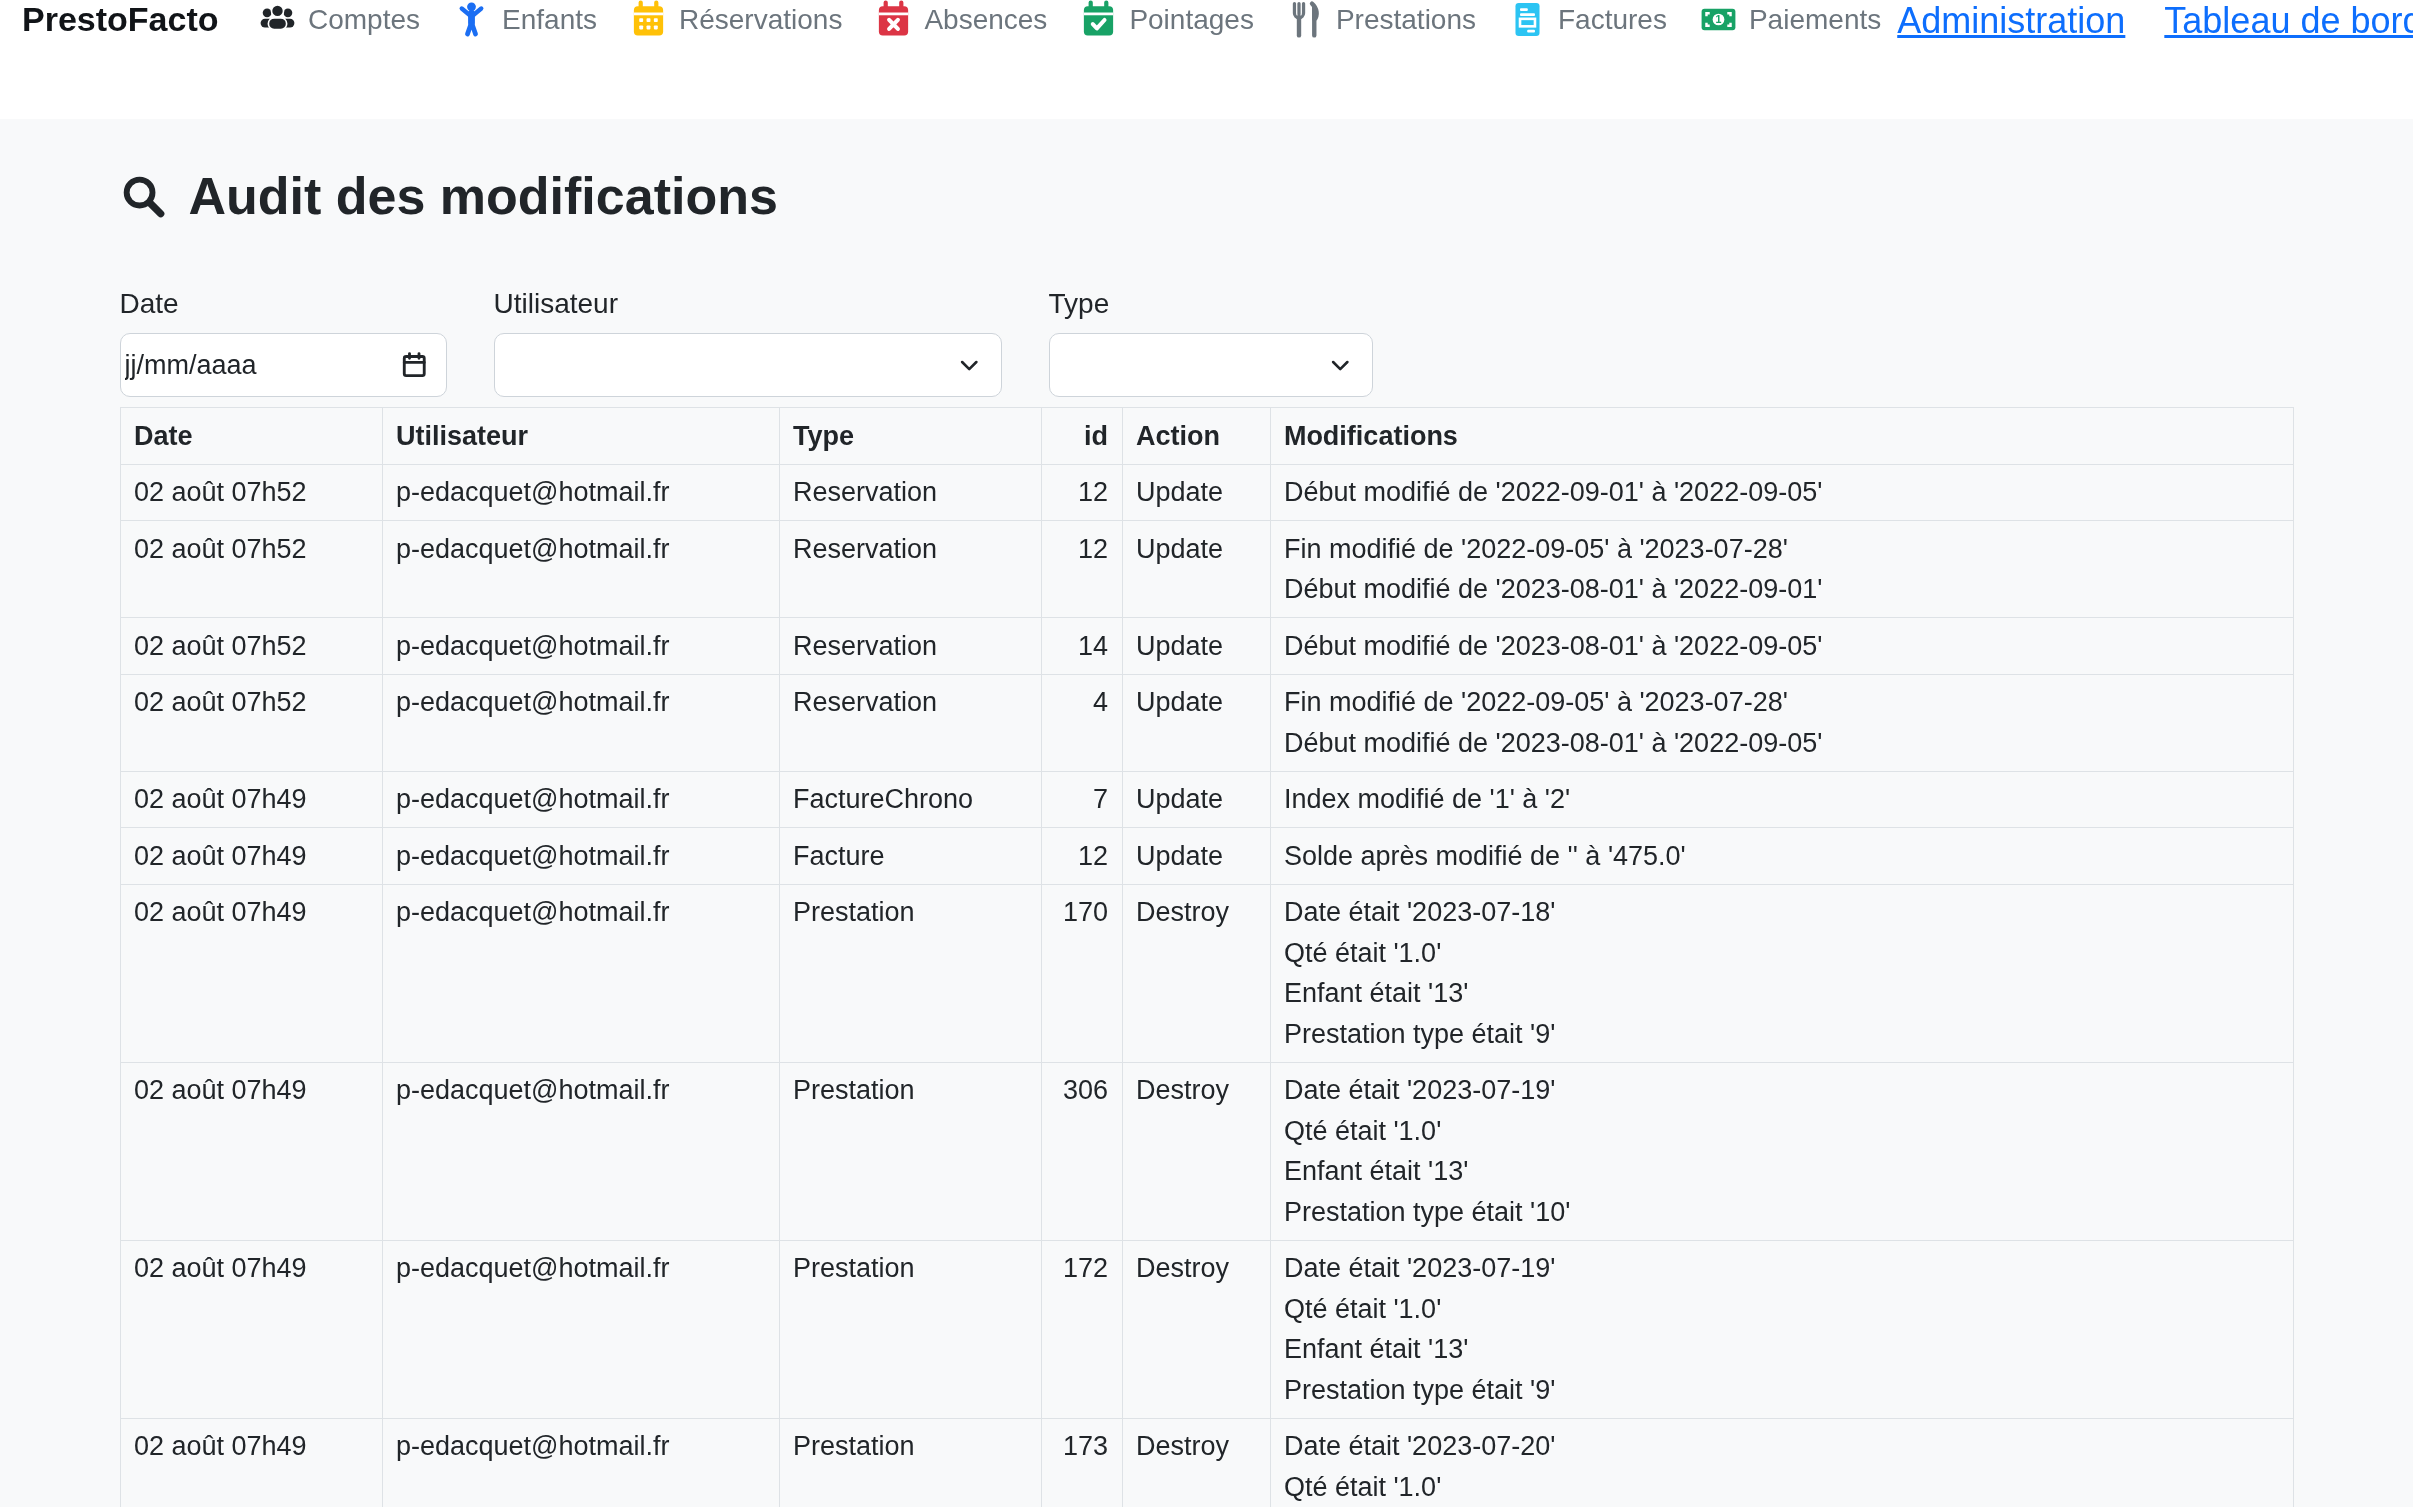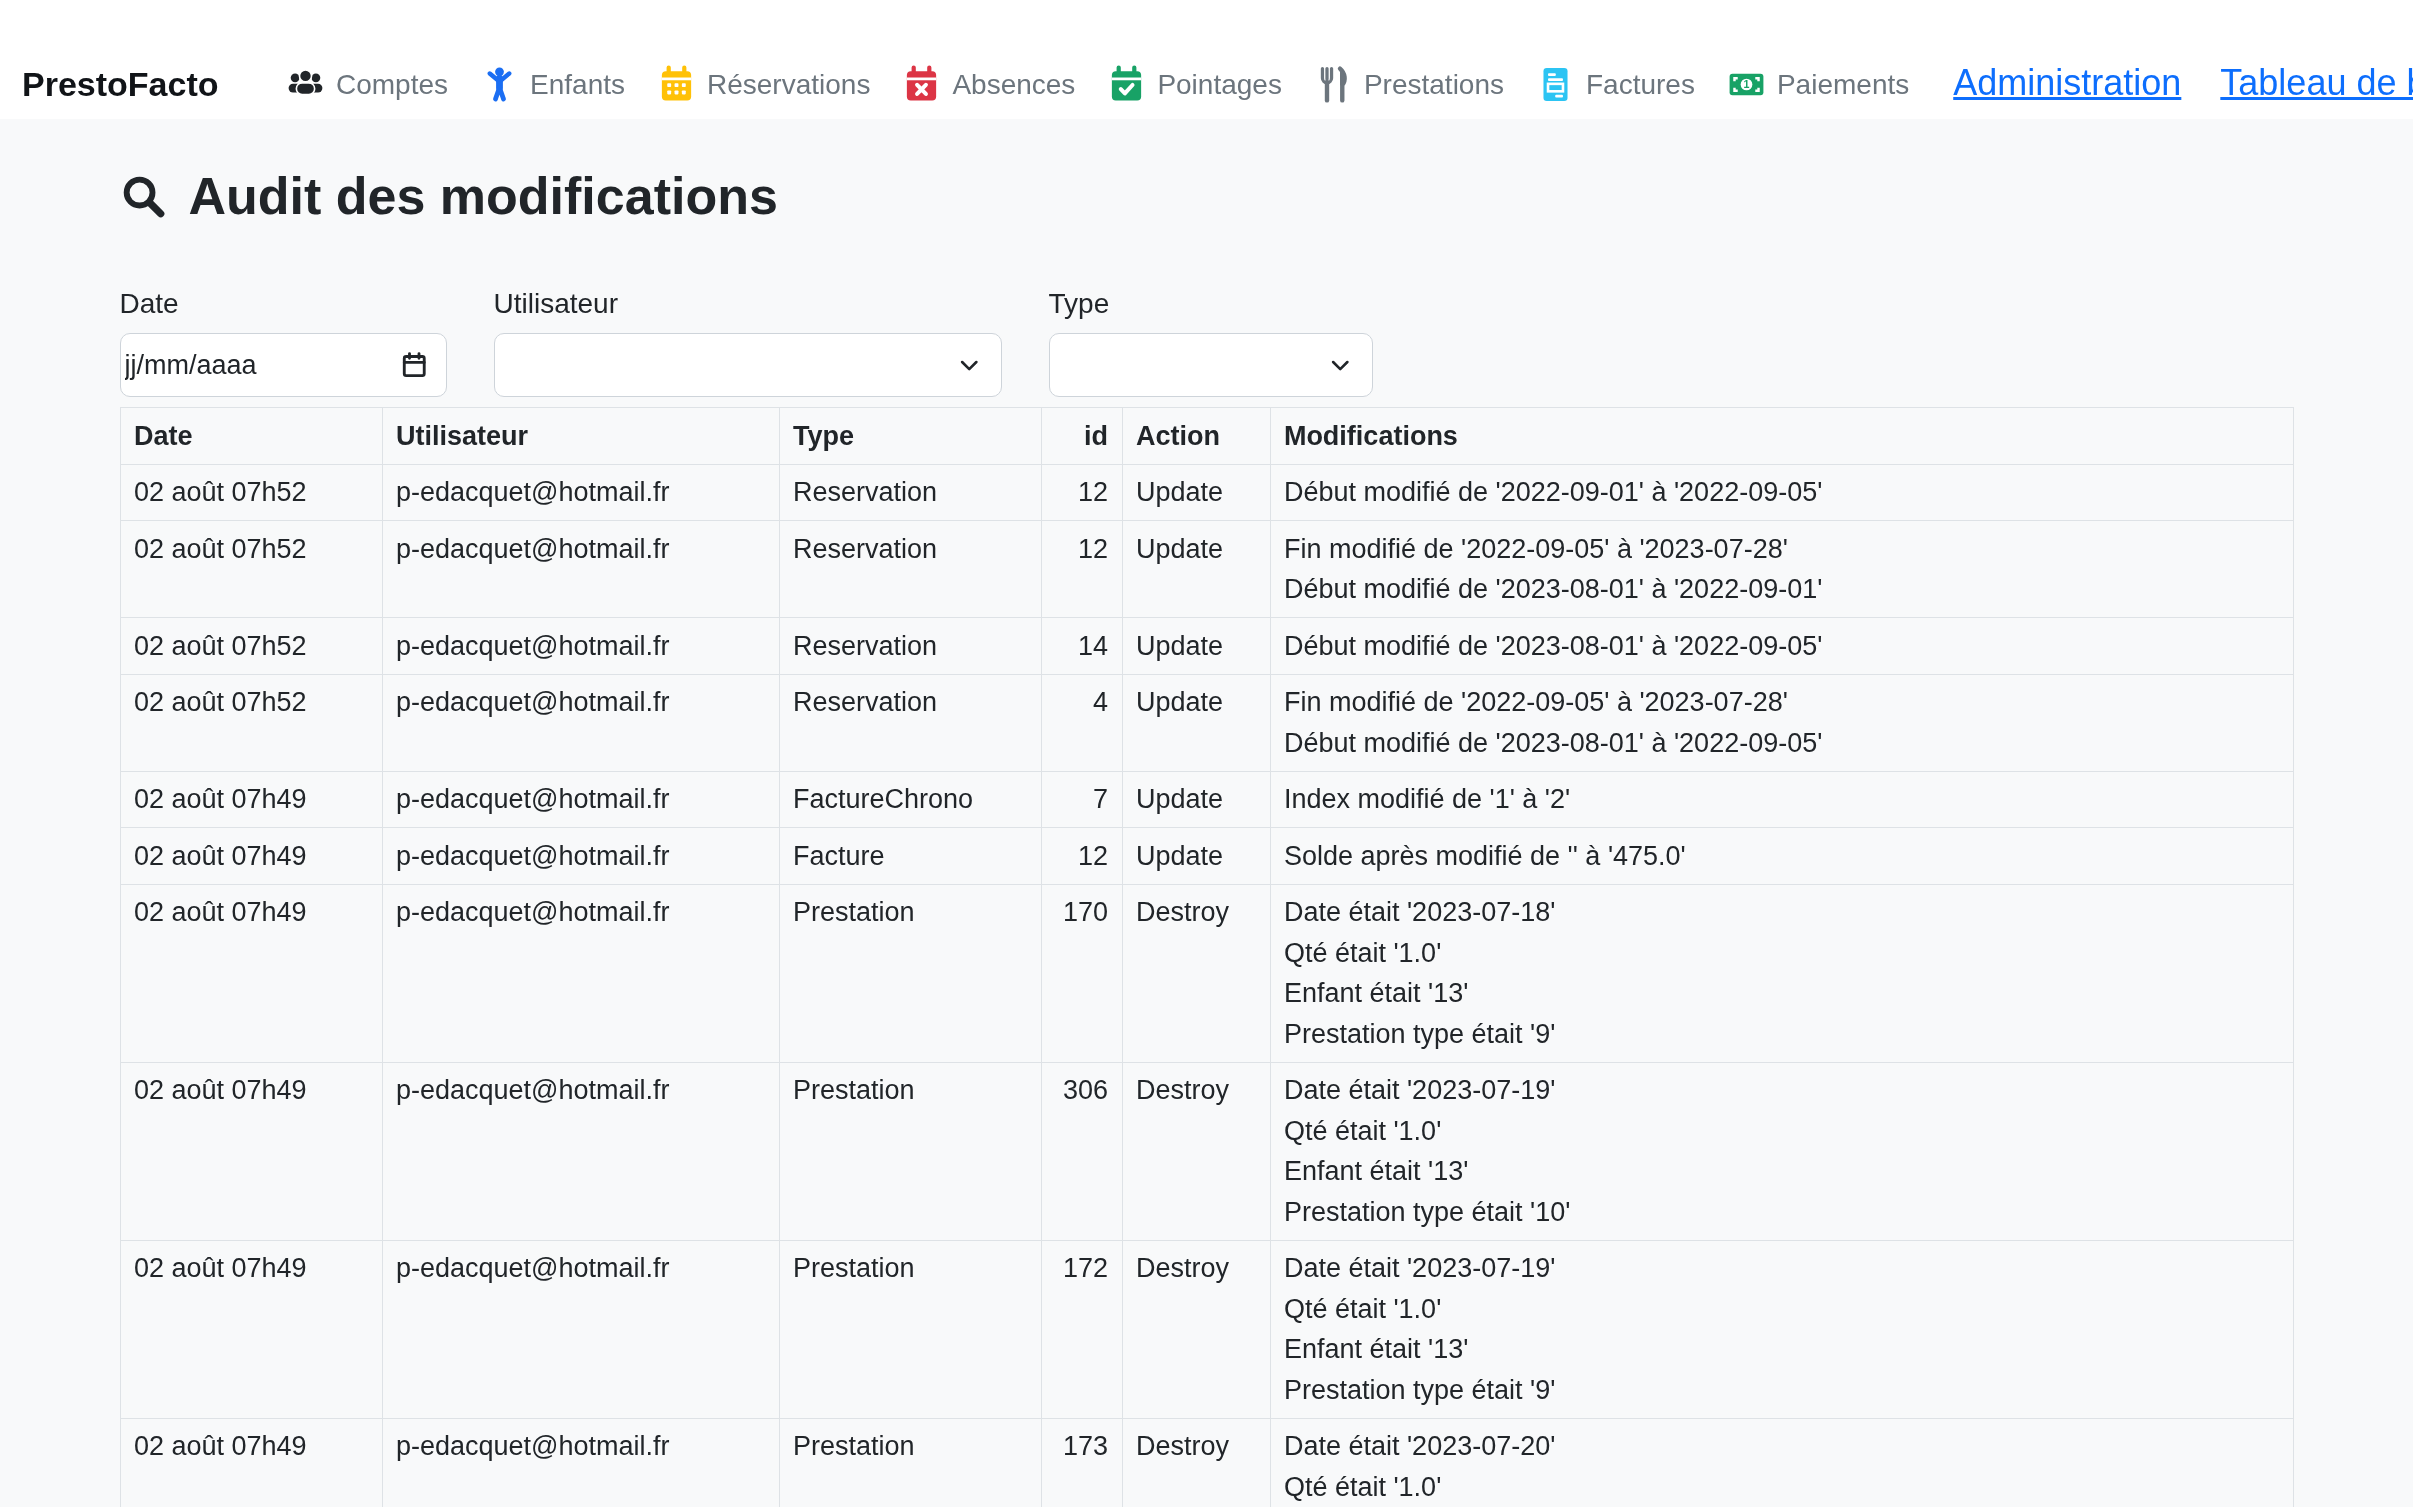--- a/index.html
+++ b/index.html
@@ -6,26 +6,25 @@
   html,body { margin:0; padding:0; }
   body {
     width: 2413px; height: 1508px; overflow: hidden;
     background: #f8f9fa; color: #212529;
     font-family: "Liberation Sans", sans-serif;
     font-size: 27px;
   }
   
   .navbar {
     background: #ffffff; height: 119px;
-    display: flex; align-items: flex-end;
-    padding: 15px 22px;
-    gap: 28px;
+    display: flex; align-items: flex-start;
+    padding: 0 22px;
   }
   .brand { font-size: 34px; font-weight: 700; color: #111418; margin-right: 23.5px; white-space: nowrap; }
-  .nav-items { display: flex; align-items: center; margin-top: 26px; }
+  .nav-items { display: flex; align-items: center; }
   .nav-item {
     display: flex; align-items: center; gap: 11px;
     padding: 0 16px; color: #6c757d; font-size: 28px;
     text-decoration: none; cursor: pointer; white-space: nowrap;
   }
   .nicon { display: inline-flex; }
   .nicon svg { width: 39px; height: 39px; }
   .nav-right { margin-left: auto; display: flex; align-items: center; gap: 39px; }
   .nav-link { font-size: 36px; text-decoration: underline; cursor: pointer; white-space: nowrap; }
   

